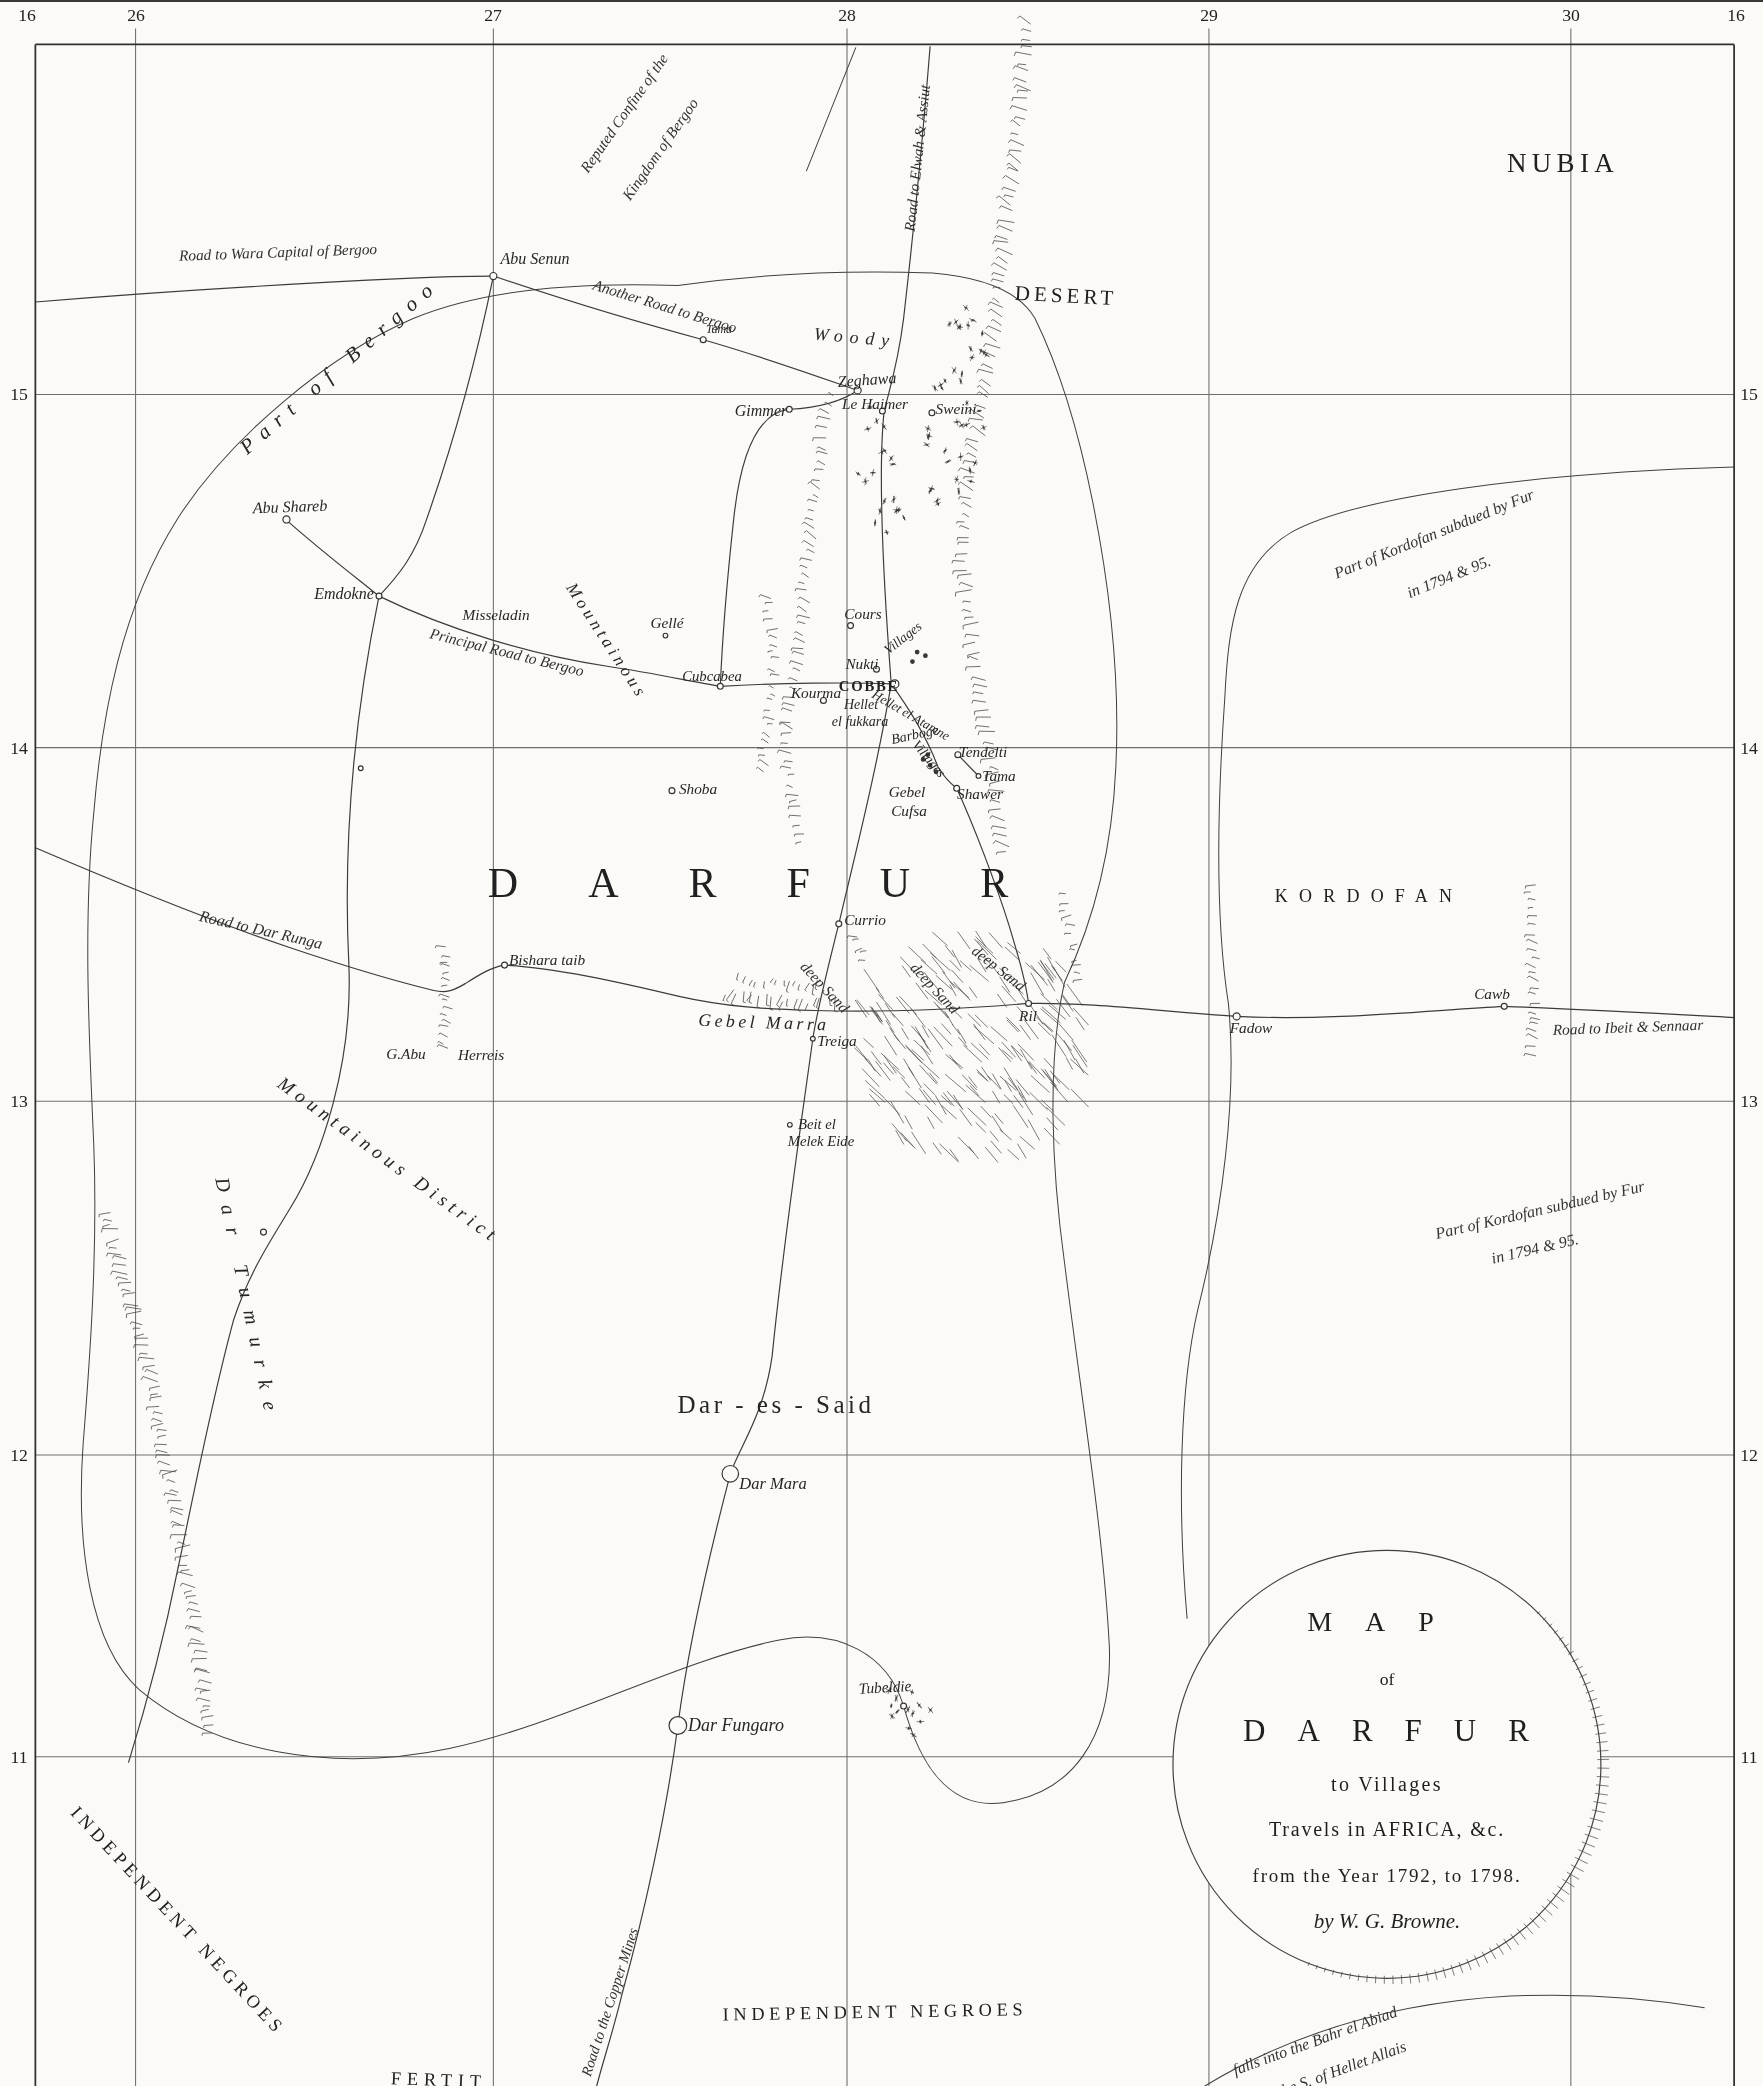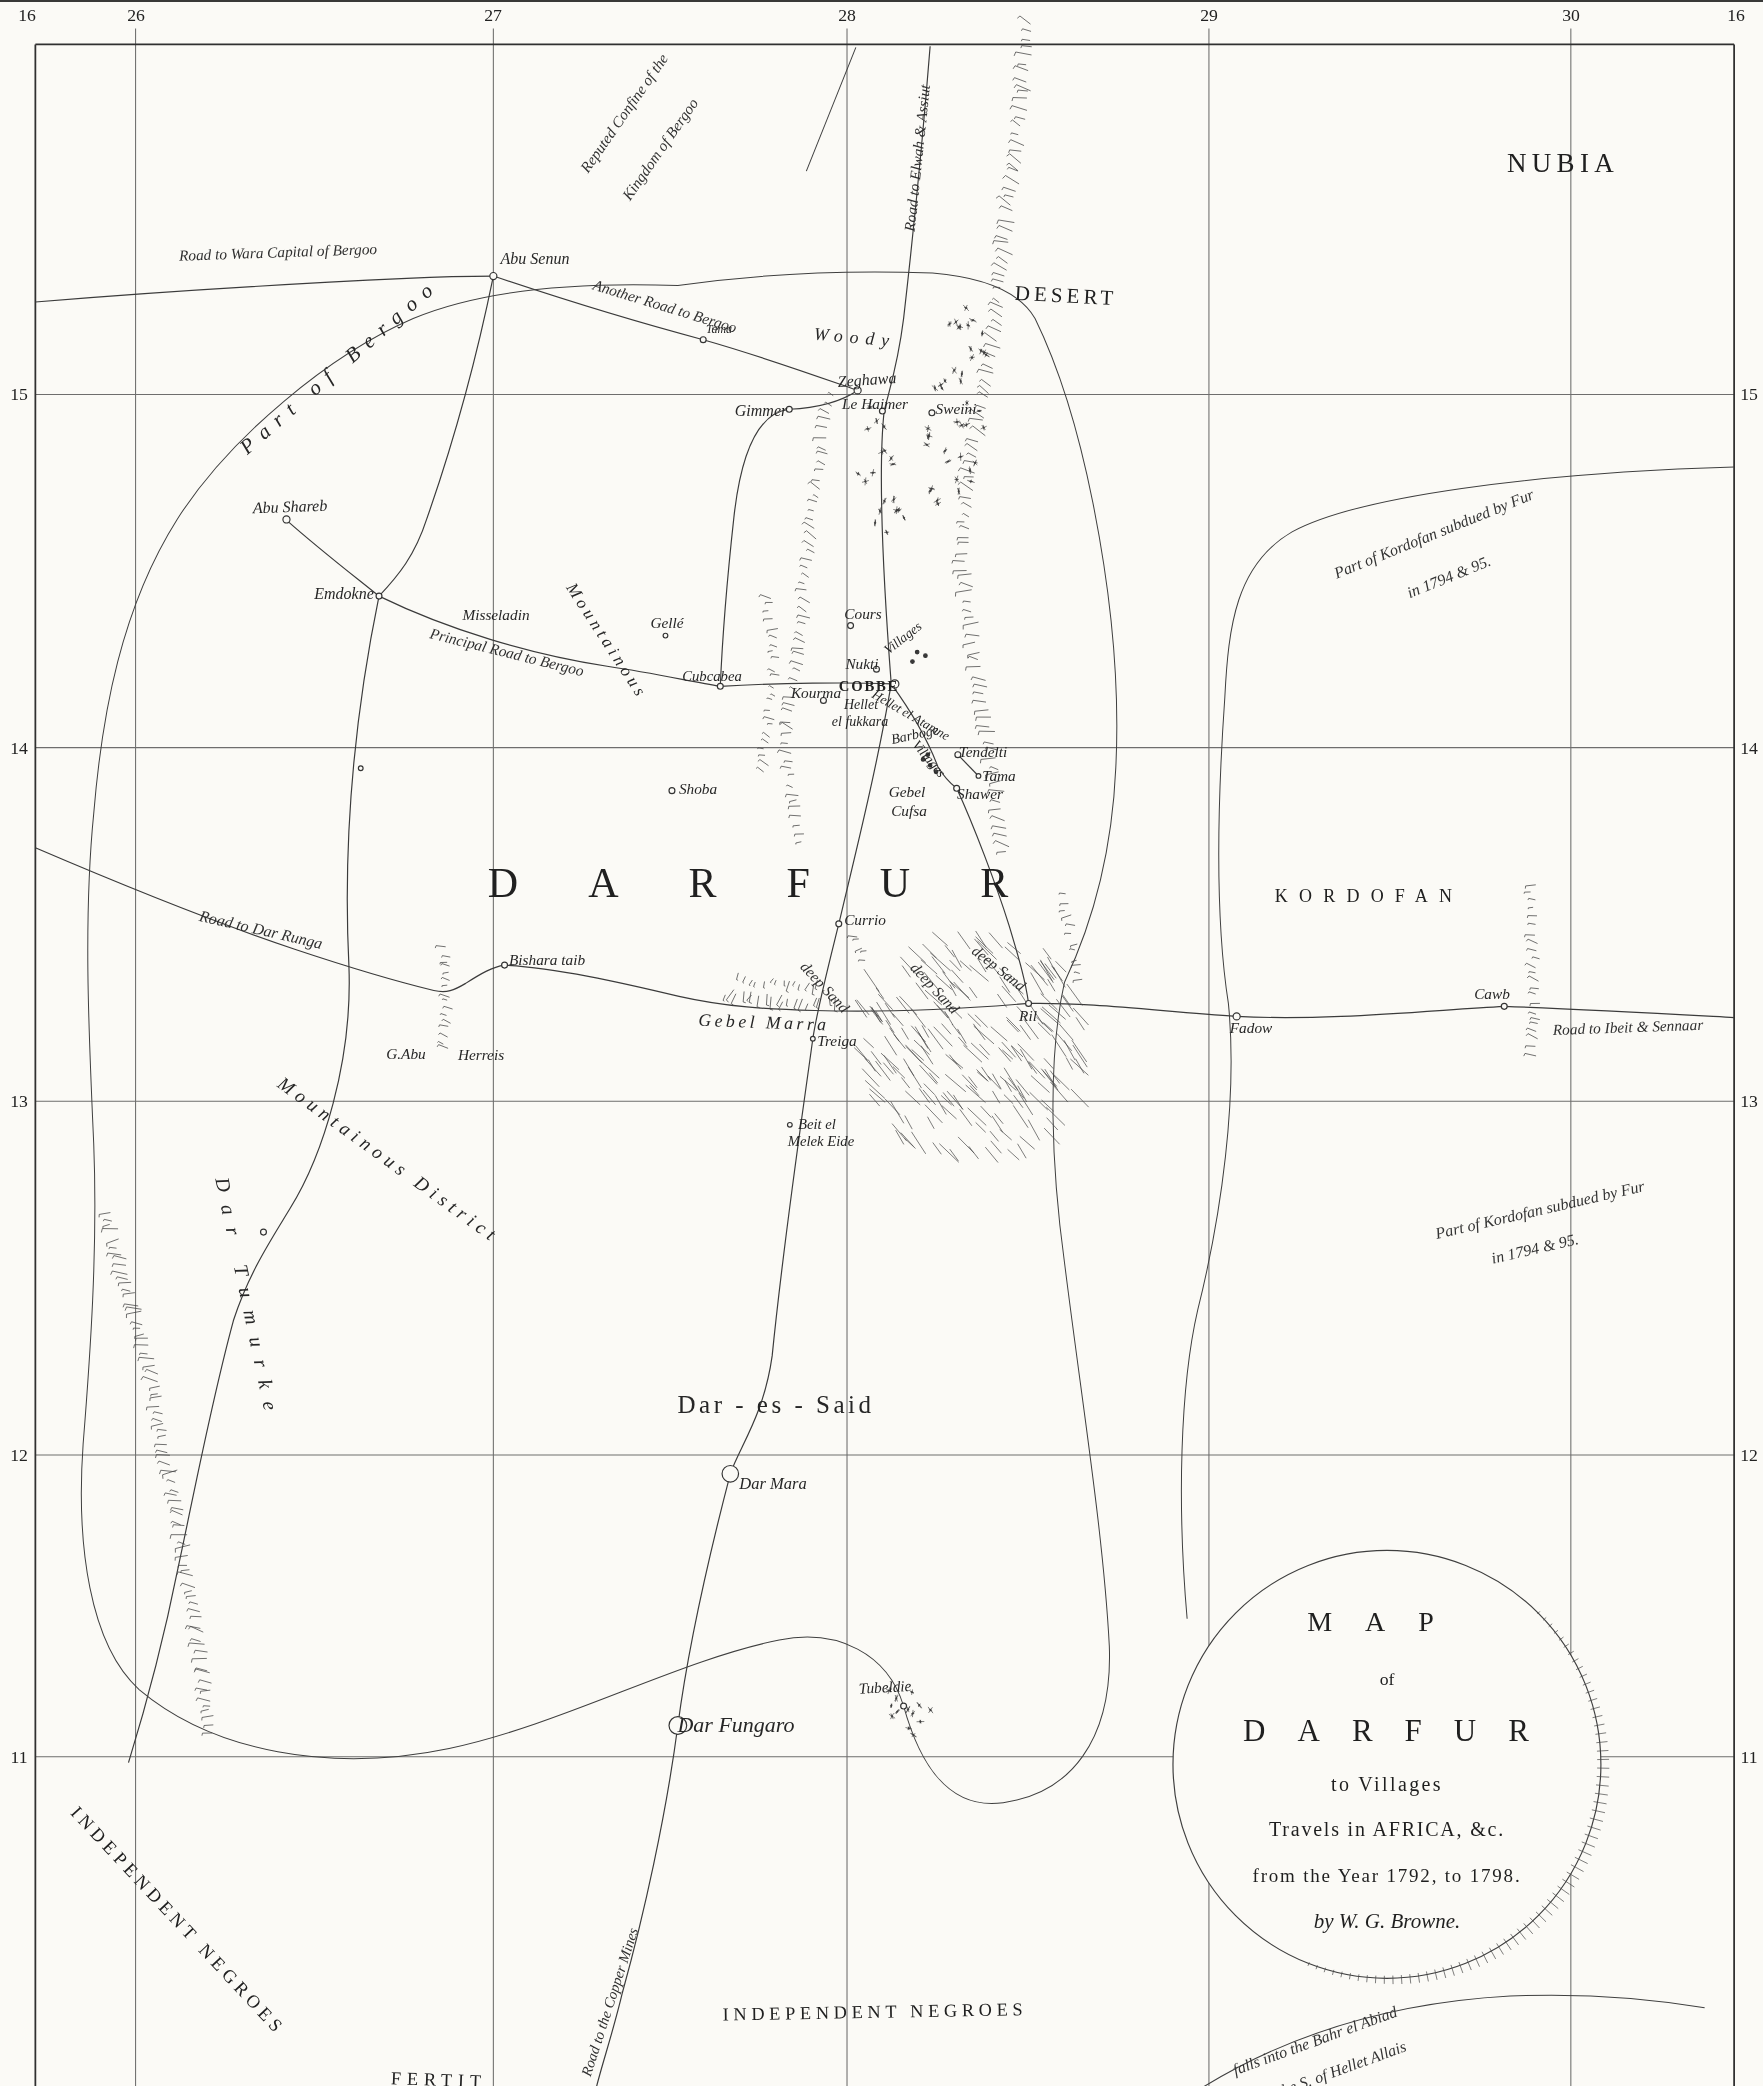--- a/index.html
+++ b/index.html
@@ -1110,21 +1110,21 @@
       <div class="lbl place" style="left: 909px; top: 811px; font-size: 15.3px; --r: 0deg;">Cufsa</div>
       <div class="lbl place" style="left: 817px; top: 1124px; font-size: 14.7px; --r: 0deg;">Beit el</div>
       <div class="lbl place" style="left: 821px; top: 1141px; font-size: 14.7px; --r: 0deg;">Melek Eide</div>
       <div class="lbl place" style="left: 861px; top: 705px; font-size: 14px; --r: 0deg;">Hellet</div>
       <div class="lbl place" style="left: 860px; top: 722px; font-size: 14px; --r: 0deg;">el fukkara</div>
       <div class="lbl place" style="left: 911px; top: 715px; font-size: 13px; --r: 30deg;">Hellet el Atamne</div>
       <div class="lbl place" style="left: 915px; top: 735px; font-size: 14px; --r: -12deg;">Barboge</div>
       <div class="lbl place" style="left: 903px; top: 638px; font-size: 13.6px; --r: -38deg;">Villages</div>
       <div class="lbl place" style="left: 929px; top: 759px; font-size: 13.6px; --r: 50deg;">Villages</div>
       <div class="lbl place" style="left: 773px; top: 1484px; font-size: 16.5px; --r: 0deg;">Dar Mara</div>
-      <div class="lbl place" style="left: 736px; top: 1725px; font-size: 22px; --r: 0deg;">Dar Fungaro</div>
+      <div class="lbl place" style="left: 736px; top: 1725px; font-size: 18px; --r: 0deg;">Dar Fungaro</div>
       <div class="lbl place" style="left: 885px; top: 1687px; font-size: 15.3px; --r: -3deg;">Tubeldie</div>
       <div class="lbl place" style="left: 535px; top: 259px; font-size: 16px; --r: 0deg;">Abu Senun</div>
       <div class="lbl place" style="left: 719px; top: 329px; font-size: 12px; --r: 0deg;">Tama</div>
       <div class="lbl place" style="left: 867px; top: 380px; font-size: 16px; --r: -4deg;">Zeghawa</div>
       <div class="lbl place" style="left: 761px; top: 411px; font-size: 16px; --r: 0deg;">Gimmer</div>
       <div class="lbl place" style="left: 875px; top: 404px; font-size: 15.3px; --r: 0deg;">Le Haimer</div>
       <div class="lbl place" style="left: 956px; top: 409px; font-size: 15.3px; --r: 0deg;">Sweini</div>
       <div class="lbl place" style="left: 290px; top: 507px; font-size: 16px; --r: -2deg;">Abu Shareb</div>
       <div class="lbl place" style="left: 344px; top: 594px; font-size: 16px; --r: 0deg;">Emdokne</div>
       <div class="lbl place" style="left: 496px; top: 615px; font-size: 15.3px; --r: 0deg;">Misseladin</div>

